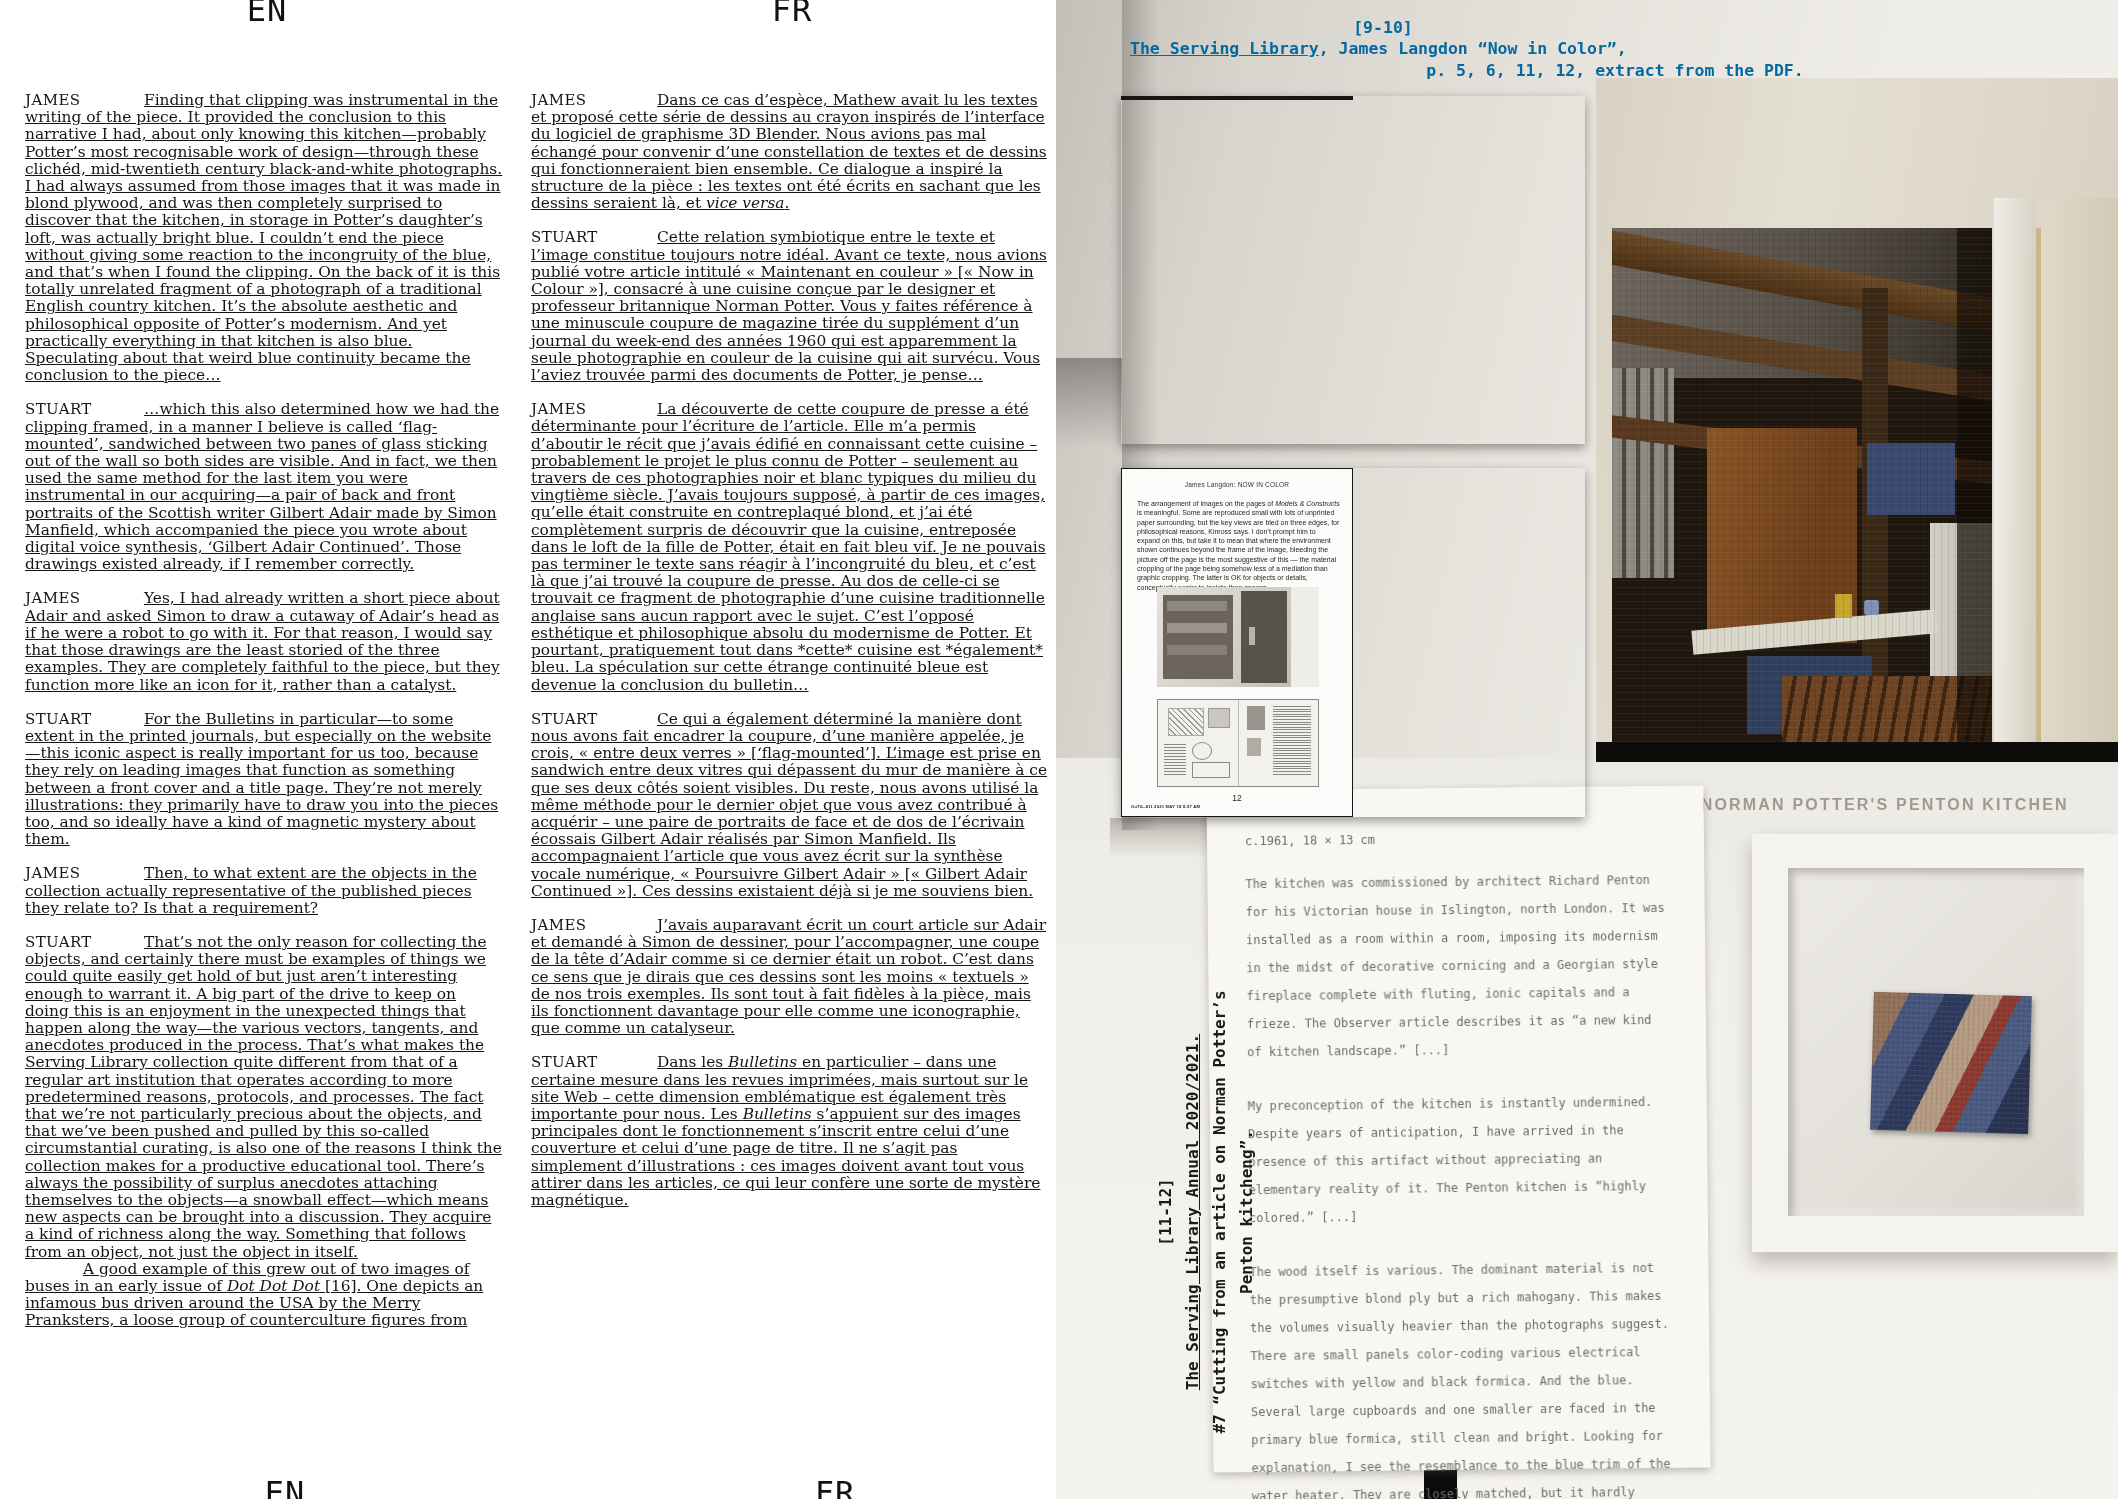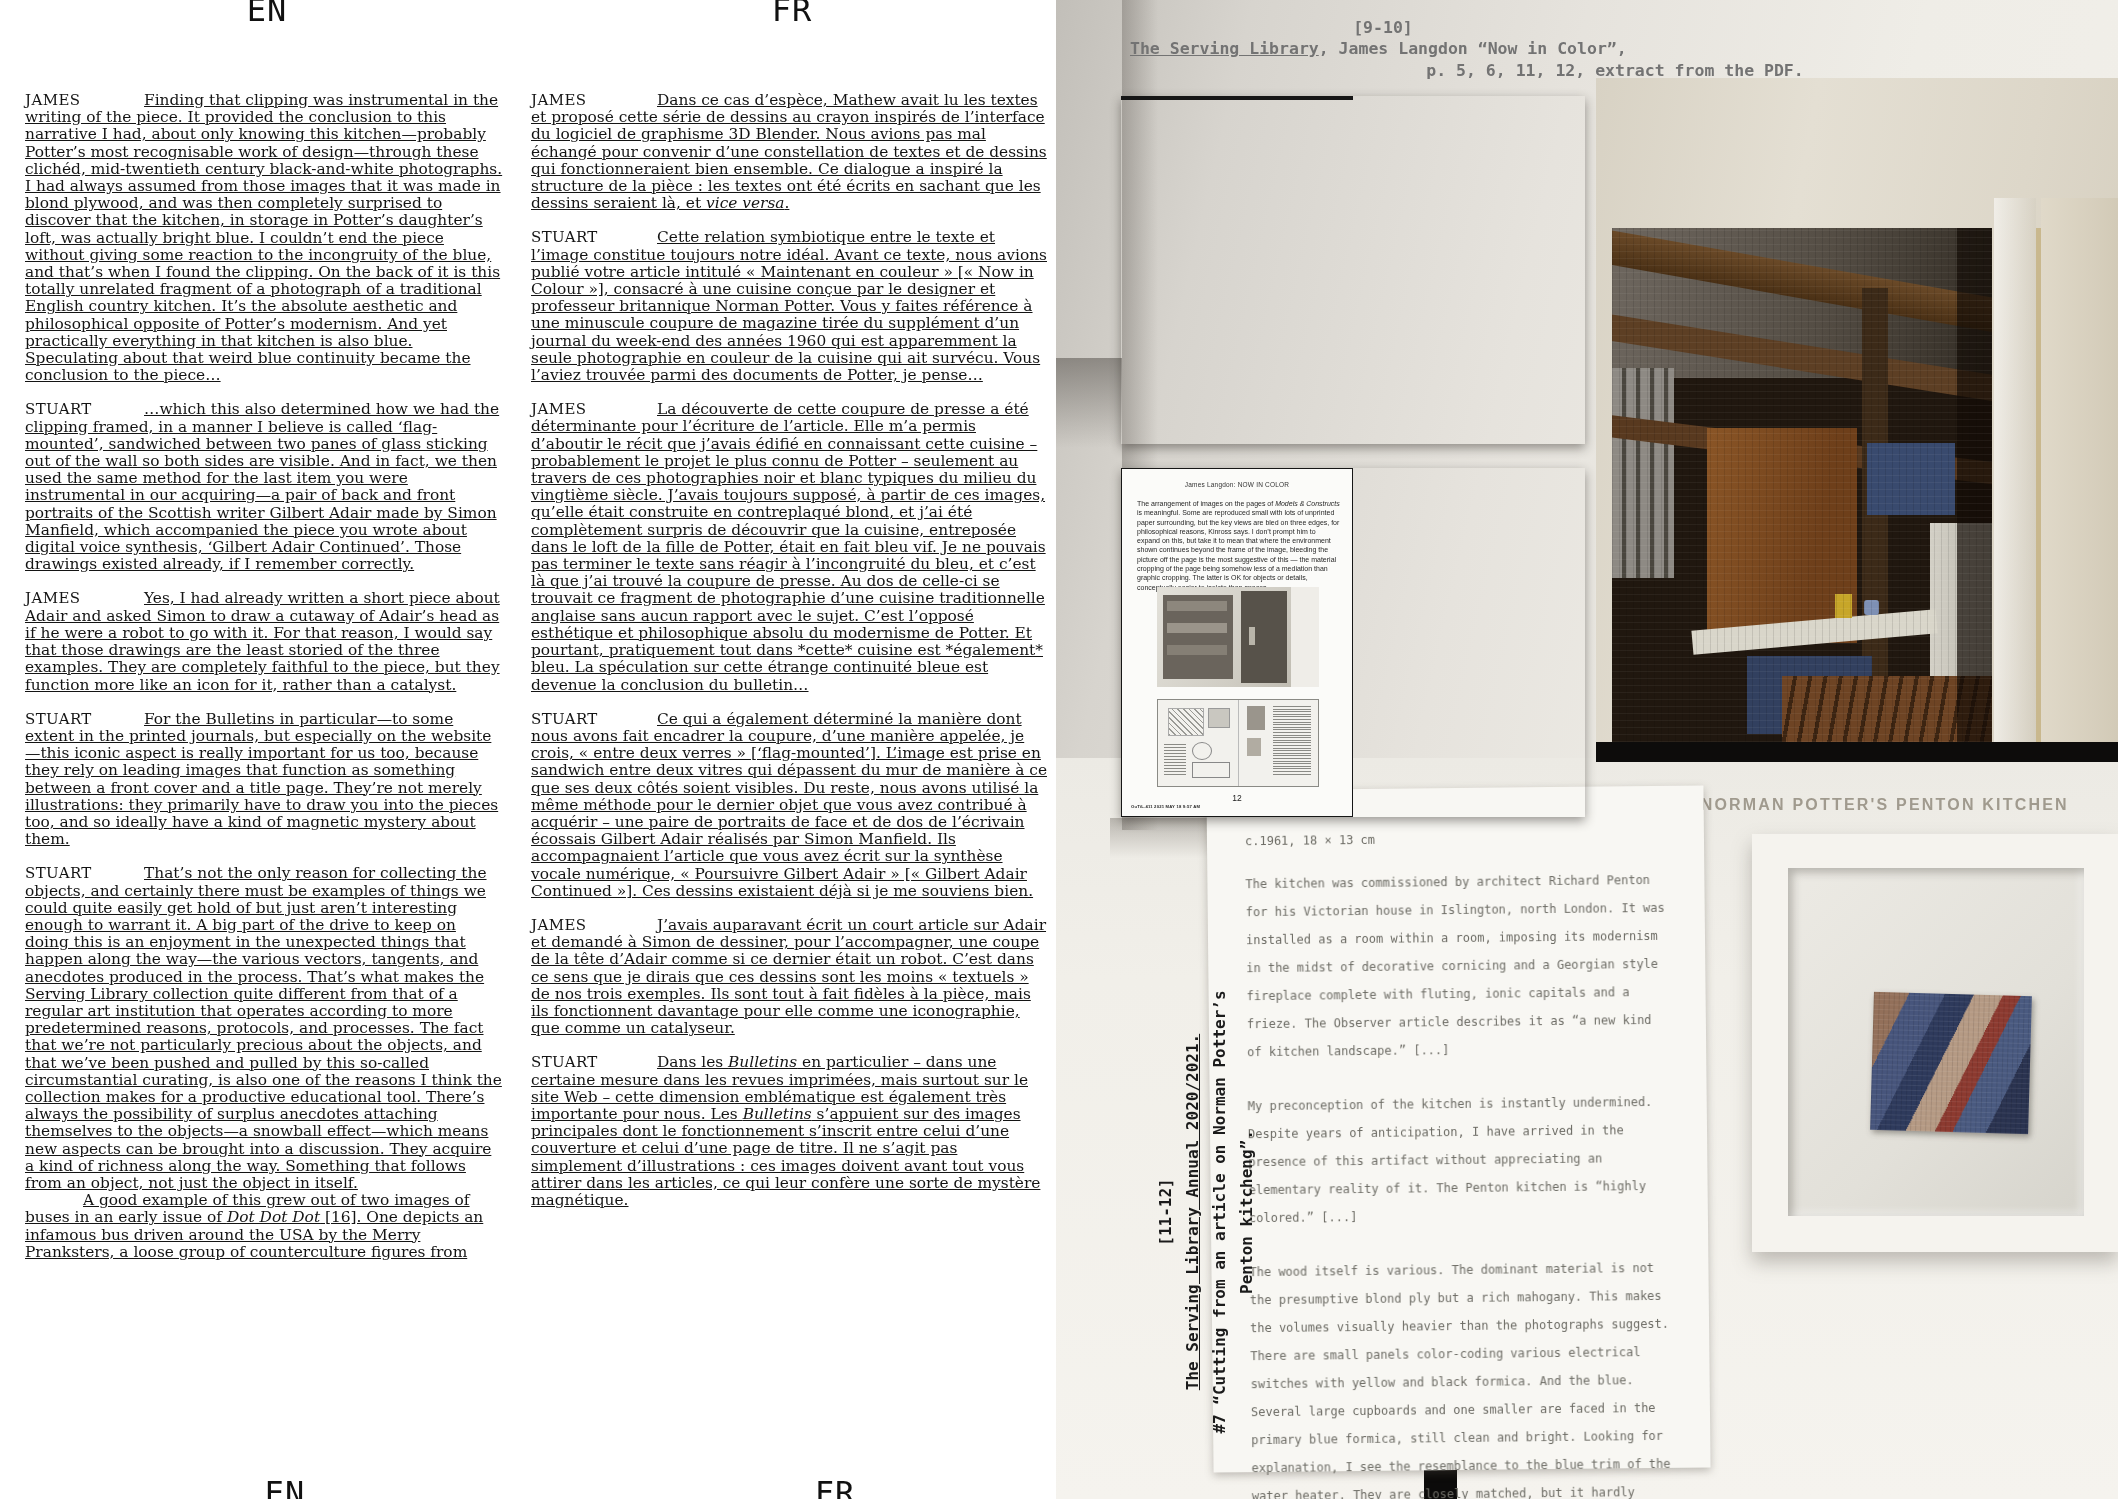--- a/index.html
+++ b/index.html
@@ -35,21 +35,21 @@
         linear-gradient(175deg,#93848b 0%,#6a6580 22%,#5d5d78 34%,#8e97aa 48%,#b3a290 62%,#7a7488 76%,#565а72 86%,#4e4a63 100%);}
   #photo-strip-shadow{position:absolute;left:1056px;top:358px;width:66px;height:90px;
       background:linear-gradient(180deg,rgba(60,55,50,.45),rgba(60,55,50,0));}
   #gutter-shadow{position:absolute;left:1122px;top:0;width:36px;height:830px;
       background:linear-gradient(90deg,rgba(70,64,58,.30),rgba(70,64,58,0));}
   #black-notch{position:absolute;left:1424px;top:1452px;width:33px;height:47px;background:#0c0b0a;}
   #spread-floor-shadow{position:absolute;left:1110px;top:818px;width:510px;height:40px;
       background:linear-gradient(180deg,rgba(90,84,76,.35),rgba(90,84,76,0));}
 
   
-  .mono-cap{font-family:"DejaVu Sans Mono",monospace;font-weight:700;color:#737373;}
+  .mono-cap{font-family:"DejaVu Sans Mono",monospace;font-weight:700;color:#0369a1;}
   #cap-index{position:absolute;left:1283px;top:18px;width:200px;text-align:center;font-size:16.5px;}
   #cap-line2{position:absolute;left:1130px;top:39px;width:970px;text-align:left;font-size:16.5px;}
   #cap-line3{position:absolute;left:1130px;top:61px;width:970px;text-align:center;font-size:16.5px;}
 
   
   .spread{position:absolute;left:1121px;width:464px;display:flex;box-shadow:0 4px 10px rgba(40,35,30,.45);}
   #spread-1{top:96px;height:348px;flex-direction:column;}
   #spread-2{top:468px;height:349px;}
   .page{position:relative;width:232px;background:#fbfbf9;border:1.5px solid #161616;overflow:hidden;}
   .page + .page{border-left:1px solid #161616;}
@@ -152,20 +152,21 @@
   <div class="col-label bottom" style="left:230px;" data-name="label-en-bottom">EN</div>
   <div class="col-label bottom" style="left:780px;" data-name="label-fr-bottom">FR</div>
   <div class="col-label bottom" style="left:1340px;" data-name="label-img1-bottom">IMG</div>
   <div class="col-label bottom" style="left:1837px;" data-name="label-img2-bottom">IMG</div>
 
   <div id="en-col" class="dialogue" data-name="english-dialogue-column">
     <p class="para" data-name="en-paragraph"><span class="speaker" data-name="speaker-label">JAMES</span><span data-name="paragraph-text">Finding that clipping was instrumental in the writing of the piece. It provided the conclusion to this narrative I had, about only knowing this kitchen—probably Potter’s most recognisable work of design—through these clichéd, mid-twentieth century black-and-white photographs. I had always assumed from those images that it was made in blond plywood, and was then completely surprised to discover that the kitchen, in storage in Potter’s daughter’s loft, was actually bright blue. I couldn’t end the piece without giving some reaction to the incongruity of the blue, and that’s when I found the clipping. On the back of it is this totally unrelated fragment of a photograph of a traditional English country kitchen. It’s the absolute aesthetic and philosophical opposite of Potter’s modernism. And yet practically everything in that kitchen is also blue. Speculating about that weird blue continuity became the conclusion to the piece…</span></p>
     <p class="para" data-name="en-paragraph"><span class="speaker" data-name="speaker-label">STUART</span><span data-name="paragraph-text">…which this also determined how we had the clipping framed, in a manner I believe is called ‘flag-mounted’, sandwiched between two panes of glass sticking out of the wall so both sides are visible. And in fact, we then used the same method for the last item you were instrumental in our acquiring—a pair of back and front portraits of the Scottish writer Gilbert Adair made by Simon Manfield, which accompanied the piece you wrote about digital voice synthesis, ‘Gilbert Adair Continued’. Those drawings existed already, if I remember correctly.</span></p>
     <p class="para" data-name="en-paragraph"><span class="speaker" data-name="speaker-label">JAMES</span><span data-name="paragraph-text">Yes, I had already written a short piece about Adair and asked Simon to draw a cutaway of Adair’s head as if he were a robot to go with it. For that reason, I would say that those drawings are the least storied of the three examples. They are completely faithful to the piece, but they function more like an icon for it, rather than a catalyst.</span></p>
     <p class="para" data-name="en-paragraph"><span class="speaker" data-name="speaker-label">STUART</span><span data-name="paragraph-text">For the Bulletins in particular—to some extent in the printed journals, but especially on the website—this iconic aspect is really important for us too, because they rely on leading images that function as something between a front cover and a title page. They’re not merely illustrations: they primarily have to draw you into the pieces too, and so ideally have a kind of magnetic mystery about them.</span></p>
+    <p class="para" data-name="en-paragraph"><span class="speaker" data-name="speaker-label">JAMES</span><span data-name="paragraph-text">Then, to what extent are the objects in the collection actually representative of the published pieces they relate to? Is that a requirement?</span></p>
     <p class="para" data-name="en-paragraph"><span class="speaker" data-name="speaker-label">STUART</span><span data-name="paragraph-text">That’s not the only reason for collecting the objects, and certainly there must be examples of things we could quite easily get hold of but just aren’t interesting enough to warrant it. A big part of the drive to keep on doing this is an enjoyment in the unexpected things that happen along the way—the various vectors, tangents, and anecdotes produced in the process. That’s what makes the Serving Library collection quite different from that of a regular art institution that operates according to more predetermined reasons, protocols, and processes. The fact that we’re not particularly precious about the objects, and that we’ve been pushed and pulled by this so-called circumstantial curating, is also one of the reasons I think the collection makes for a productive educational tool. There’s always the possibility of surplus anecdotes attaching themselves to the objects—a snowball effect—which means new aspects can be brought into a discussion. They acquire a kind of richness along the way. Something that follows from an object, not just the object in itself.</span></p>
     <p class="cont" data-name="en-paragraph-continuation"><span data-name="paragraph-text">A good example of this grew out of two images of buses in an early issue of <i>Dot Dot Dot</i> [16]. One depicts an infamous bus driven around the USA by the Merry Pranksters, a loose group of counterculture figures from</span></p>
   </div>
 
   <div id="fr-col" class="dialogue" data-name="french-dialogue-column">
     <p class="para" data-name="fr-paragraph"><span class="speaker" data-name="speaker-label">JAMES</span><span data-name="paragraph-text">Dans ce cas d’espèce, Mathew avait lu les textes et proposé cette série de dessins au crayon inspirés de l’interface du logiciel de graphisme 3D Blender. Nous avions pas mal échangé pour convenir d’une constellation de textes et de dessins qui fonctionneraient bien ensemble. Ce dialogue a inspiré la structure de la pièce : les textes ont été écrits en sachant que les dessins seraient là, et <i>vice versa</i>.</span></p>
     <p class="para" data-name="fr-paragraph"><span class="speaker" data-name="speaker-label">STUART</span><span data-name="paragraph-text">Cette relation symbiotique entre le texte et l’image constitue toujours notre idéal. Avant ce texte, nous avions publié votre article intitulé « Maintenant en couleur » [« Now in Colour »], consacré à une cuisine conçue par le designer et professeur britannique Norman Potter. Vous y faites référence à une minuscule coupure de magazine tirée du supplément d’un journal du week-end des années 1960 qui est apparemment la seule photographie en couleur de la cuisine qui ait survécu. Vous l’aviez trouvée parmi des documents de Potter, je pense…</span></p>
     <p class="para" data-name="fr-paragraph"><span class="speaker" data-name="speaker-label">JAMES</span><span data-name="paragraph-text">La découverte de cette coupure de presse a été déterminante pour l’écriture de l’article. Elle m’a permis d’aboutir le récit que j’avais édifié en connaissant cette cuisine – probablement le projet le plus connu de Potter – seulement au travers de ces photographies noir et blanc typiques du milieu du vingtième siècle. J’avais toujours supposé, à partir de ces images, qu’elle était construite en contreplaqué blond, et j’ai été complètement surpris de découvrir que la cuisine, entreposée dans le loft de la fille de Potter, était en fait bleu vif. Je ne pouvais pas terminer le texte sans réagir à l’incongruité du bleu, et c’est là que j’ai trouvé la coupure de presse. Au dos de celle-ci se trouvait ce fragment de photographie d’une cuisine traditionnelle anglaise sans aucun rapport avec le sujet. C’est l’opposé esthétique et philosophique absolu du modernisme de Potter. Et pourtant, pratiquement tout dans *cette* cuisine est *également* bleu. La spéculation sur cette étrange continuité bleue est devenue la conclusion du bulletin…</span></p>
     <p class="para" data-name="fr-paragraph"><span class="speaker" data-name="speaker-label">STUART</span><span data-name="paragraph-text">Ce qui a également déterminé la manière dont nous avons fait encadrer la coupure, d’une manière appelée, je crois, « entre deux verres » [‘flag-mounted’]. L’image est prise en sandwich entre deux vitres qui dépassent du mur de manière à ce que ses deux côtés soient visibles. Du reste, nous avons utilisé la même méthode pour le dernier objet que vous avez contribué à acquérir – une paire de portraits de face et de dos de l’écrivain écossais Gilbert Adair réalisés par Simon Manfield. Ils accompagnaient l’article que vous avez écrit sur la synthèse vocale numérique, « Poursuivre Gilbert Adair » [« Gilbert Adair Continued »]. Ces dessins existaient déjà si je me souviens bien.</span></p>
     <p class="para" data-name="fr-paragraph"><span class="speaker" data-name="speaker-label">JAMES</span><span data-name="paragraph-text">J’avais auparavant écrit un court article sur Adair et demandé à Simon de dessiner, pour l’accompagner, une coupe de la tête d’Adair comme si ce dernier était un robot. C’est dans ce sens que je dirais que ces dessins sont les moins « textuels » de nos trois exemples. Ils sont tout à fait fidèles à la pièce, mais ils fonctionnent davantage pour elle comme une iconographie, que comme un catalyseur.</span></p>

